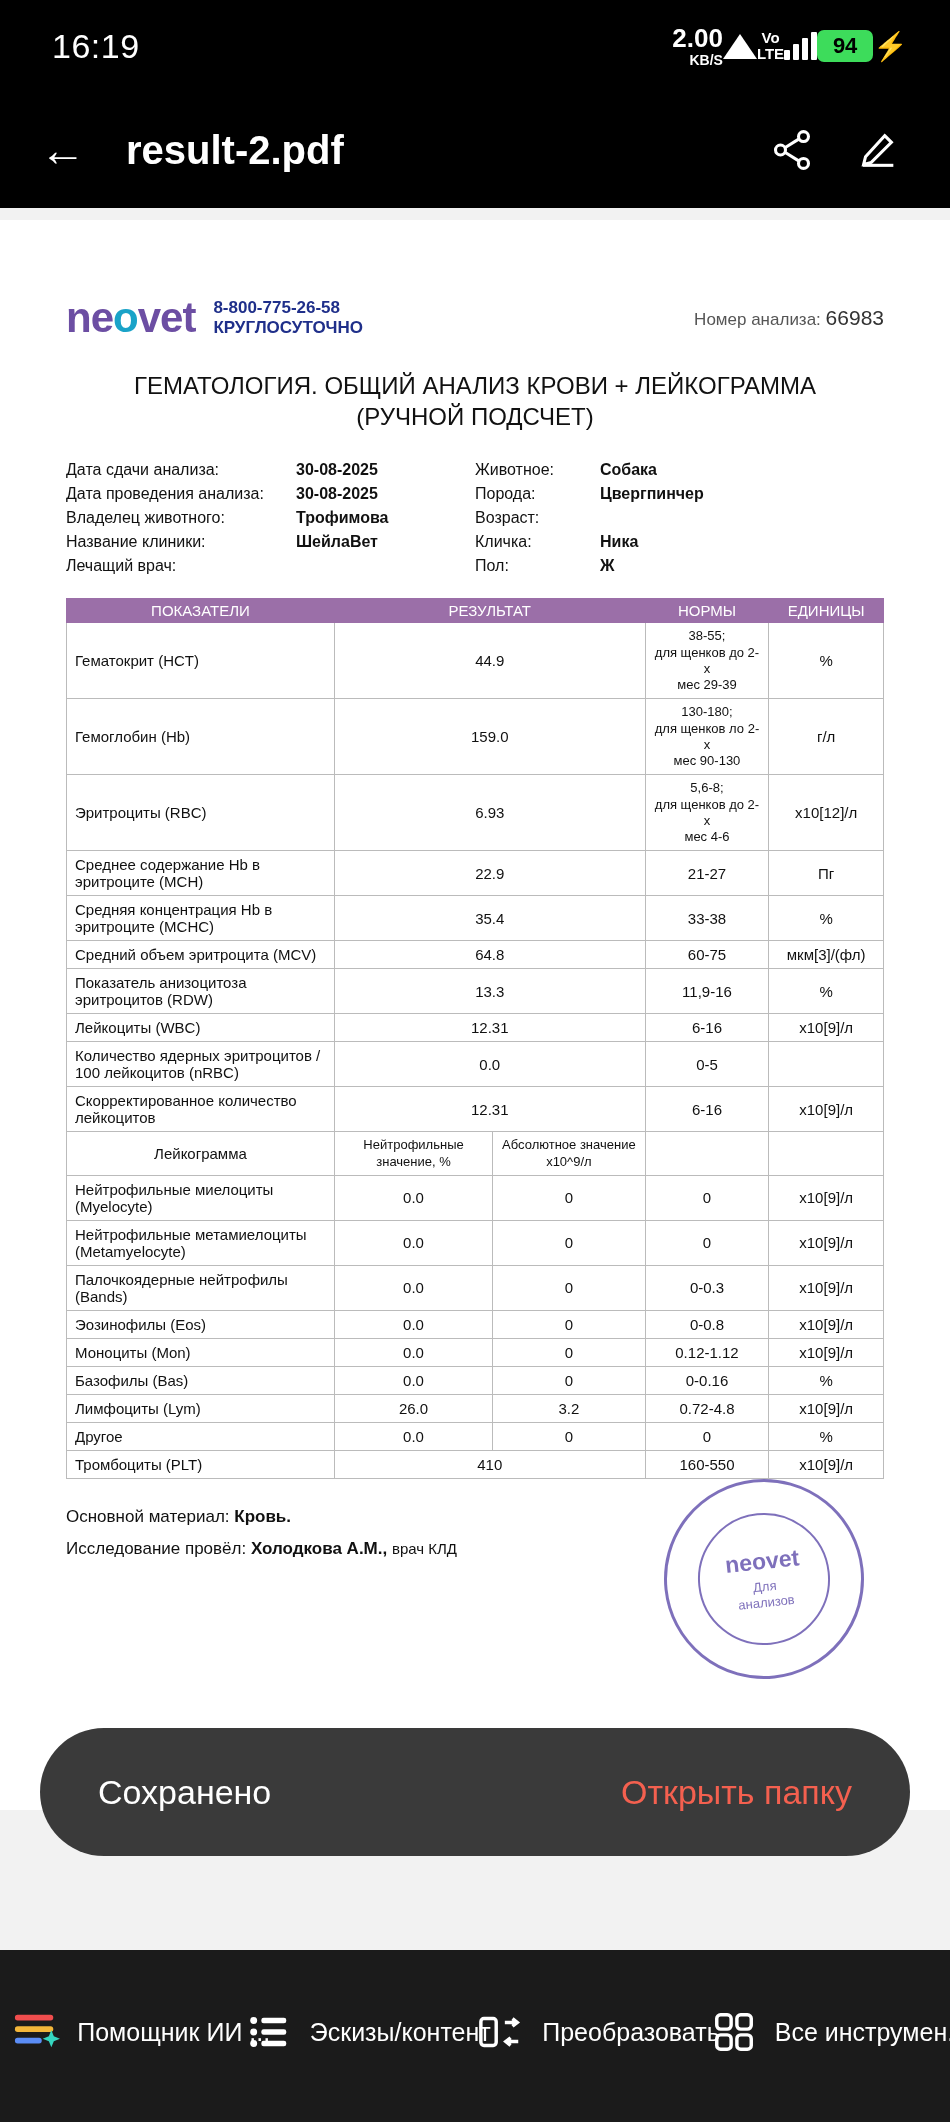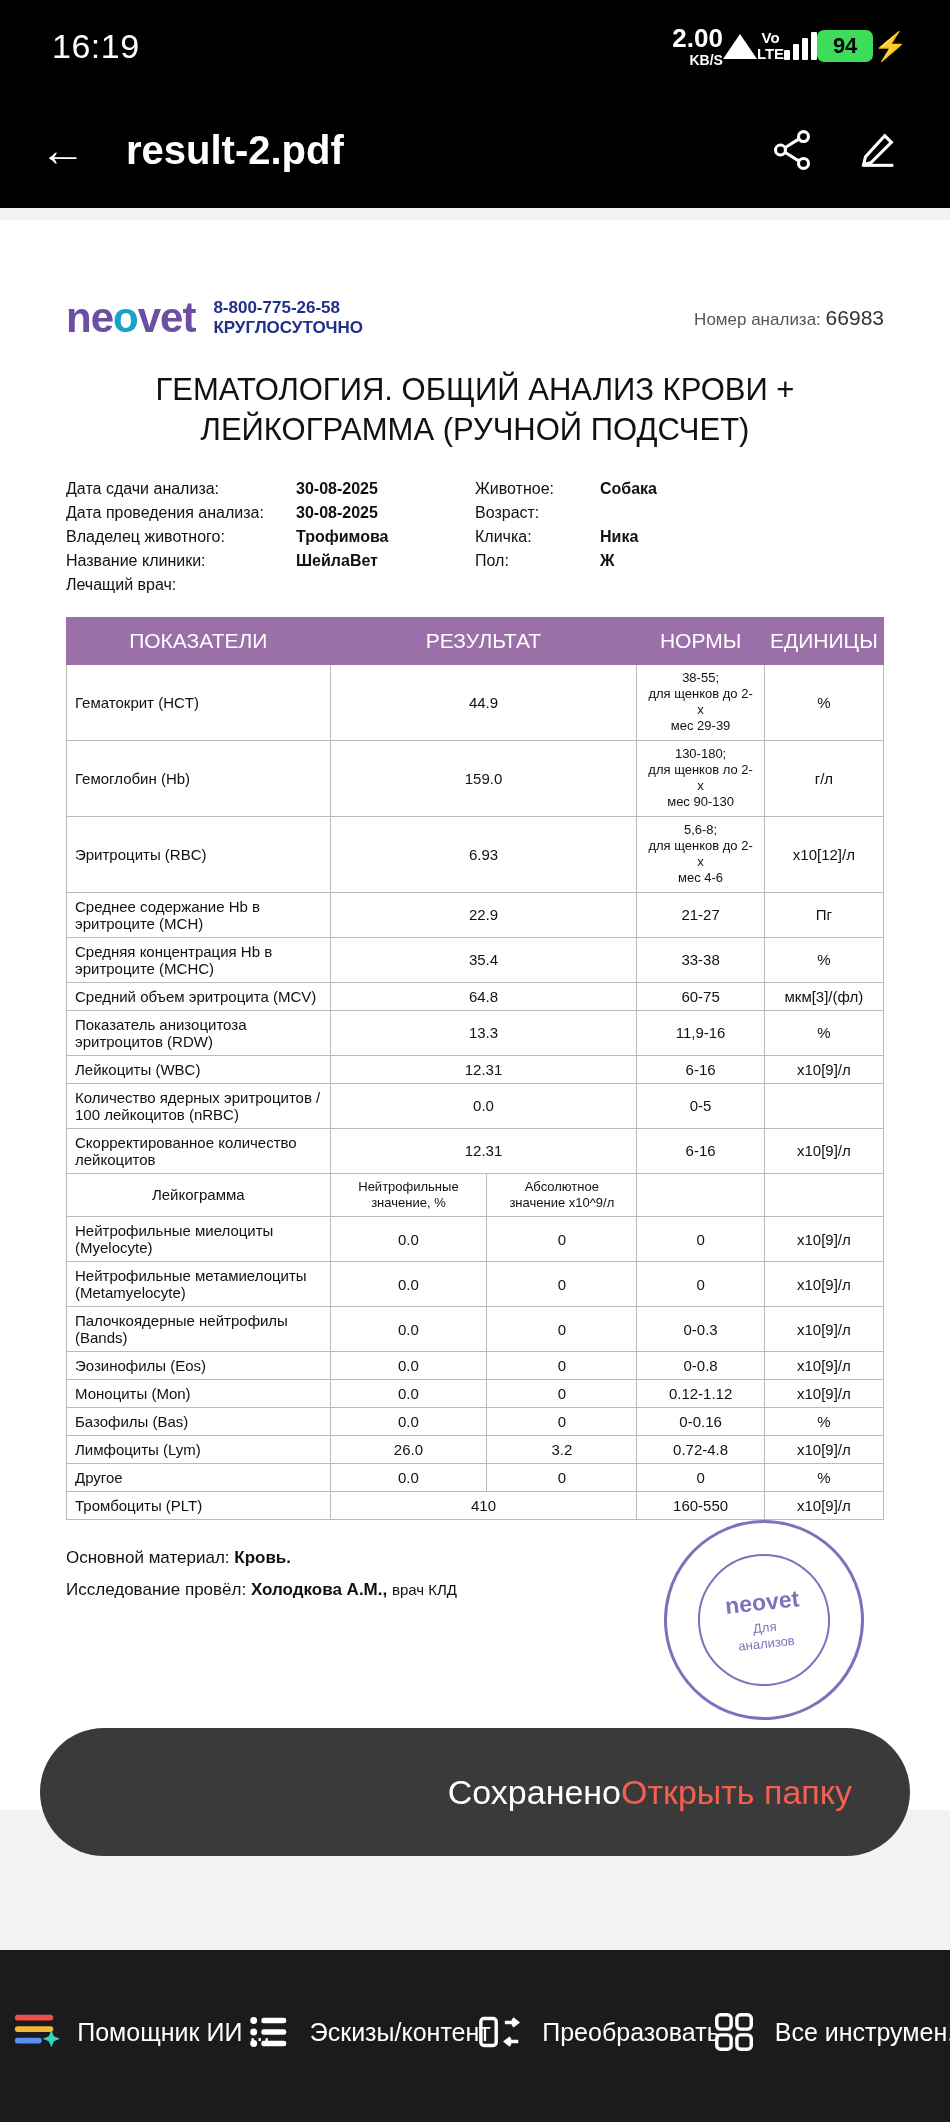--- a/index.html
+++ b/index.html
@@ -64,34 +64,34 @@
   }
   .logo .n { color: #6c4ea3; }
   .logo .o { color: #1aa3c8; }
   .phone { line-height: 1.2; }
   .phone .p1 { color: #1f2f8a; font-size: 17px; font-weight: bold; }
   .phone .p2 { color: #1f2f8a; font-size: 17px; font-weight: bold; }
   .anal-no { font-size: 17px; color: #555; }
   .anal-no b { font-size: 21px; color: #333; font-weight: normal; }
 
   .doc-title {
-    text-align: center; font-size: 31px; color: #111; margin: 28px 30px 26px 30px; line-height: 1.3;
+    text-align: center; font-size: 24px; color: #111; margin: 28px 30px 26px 30px; line-height: 1.3;
   }
 
   .meta { display: flex; gap: 0; font-size: 16px; color: #111; margin-bottom: 20px; }
   .meta-col { flex: 1; }
   .meta-row { display: flex; padding: 3px 0; }
   .meta-row .k { width: 230px; }
   .meta-row .v { font-weight: bold; }
   .meta-col.right .meta-row .k { width: 125px; }
 
   table.res { width: 100%; border-collapse: collapse; font-size: 15px; color: #111; }
   table.res th {
-    background: #9b6fa8; color: #fff; font-weight: normal; font-size: 21px;
-    padding: 11px 4px; border: 1px solid #9b6fa8; text-align: center;
+    background: #9b6fa8; color: #fff; font-weight: normal; font-size: 15px;
+    padding: 3px 4px; border: 1px solid #9b6fa8; text-align: center;
   }
   table.res td { border: 1px solid #bbb; padding: 5px 8px; vertical-align: middle; }
   table.res td.c { text-align: center; }
   .col1 { width: 300px; }
   .col2 { width: 170px; }
   .col3 { width: 170px; }
   .col4 { width: 140px; }
   .col5 { width: 120px; }
   .tiny { font-size: 13px; line-height: 1.25; }
 
@@ -108,21 +108,21 @@
     width: 132px; height: 132px; border: 2px solid #5b49a8; border-radius: 50%;
     display: flex; flex-direction: column; align-items: center; justify-content: center;
     font-size: 13px; line-height: 1.25; text-align: center;
   }
   .stamp .inner .big { font-size: 23px; font-weight: bold; margin-bottom: 3px; }
 
   
   .snackbar {
     position: absolute; left: 40px; right: 40px; bottom: 94px; height: 128px;
     background: #3a3a3a; border-radius: 64px; display: flex; align-items: center;
-    justify-content: flex-end; padding: 8px 58px; color: #fff;
+    justify-content: space-between; padding: 8px 58px; color: #fff;
   }
   .snackbar .msg { font-size: 34px; }
   .snackbar .action { font-size: 34px; color: #f4604f; font-weight: normal; }
 
   
   .bottomnav {
     height: 172px; background: #1b1b1b; display: flex; align-items: center;
     justify-content: space-around; padding: 0 10px 8px 10px;
   }
   .navitem { display: flex; align-items: center; gap: 16px; width: 230px; }
@@ -220,20 +220,24 @@
             <span class="k">Лечащий врач:</span>
             <span class="v"></span>
           </div>
         </div>
         <div class="meta-col right">
           <div class="meta-row">
             <span class="k">Животное:</span>
             <span class="v">Собака</span>
           </div>
           <div class="meta-row">
+            <span class="k">Порода:</span>
+            <span class="v">Цвергпинчер</span>
+          </div>
+          <div class="meta-row">
             <span class="k">Возраст:</span>
             <span class="v"></span>
           </div>
           <div class="meta-row">
             <span class="k">Кличка:</span>
             <span class="v">Ника</span>
           </div>
           <div class="meta-row">
             <span class="k">Пол:</span>
             <span class="v">Ж</span>

